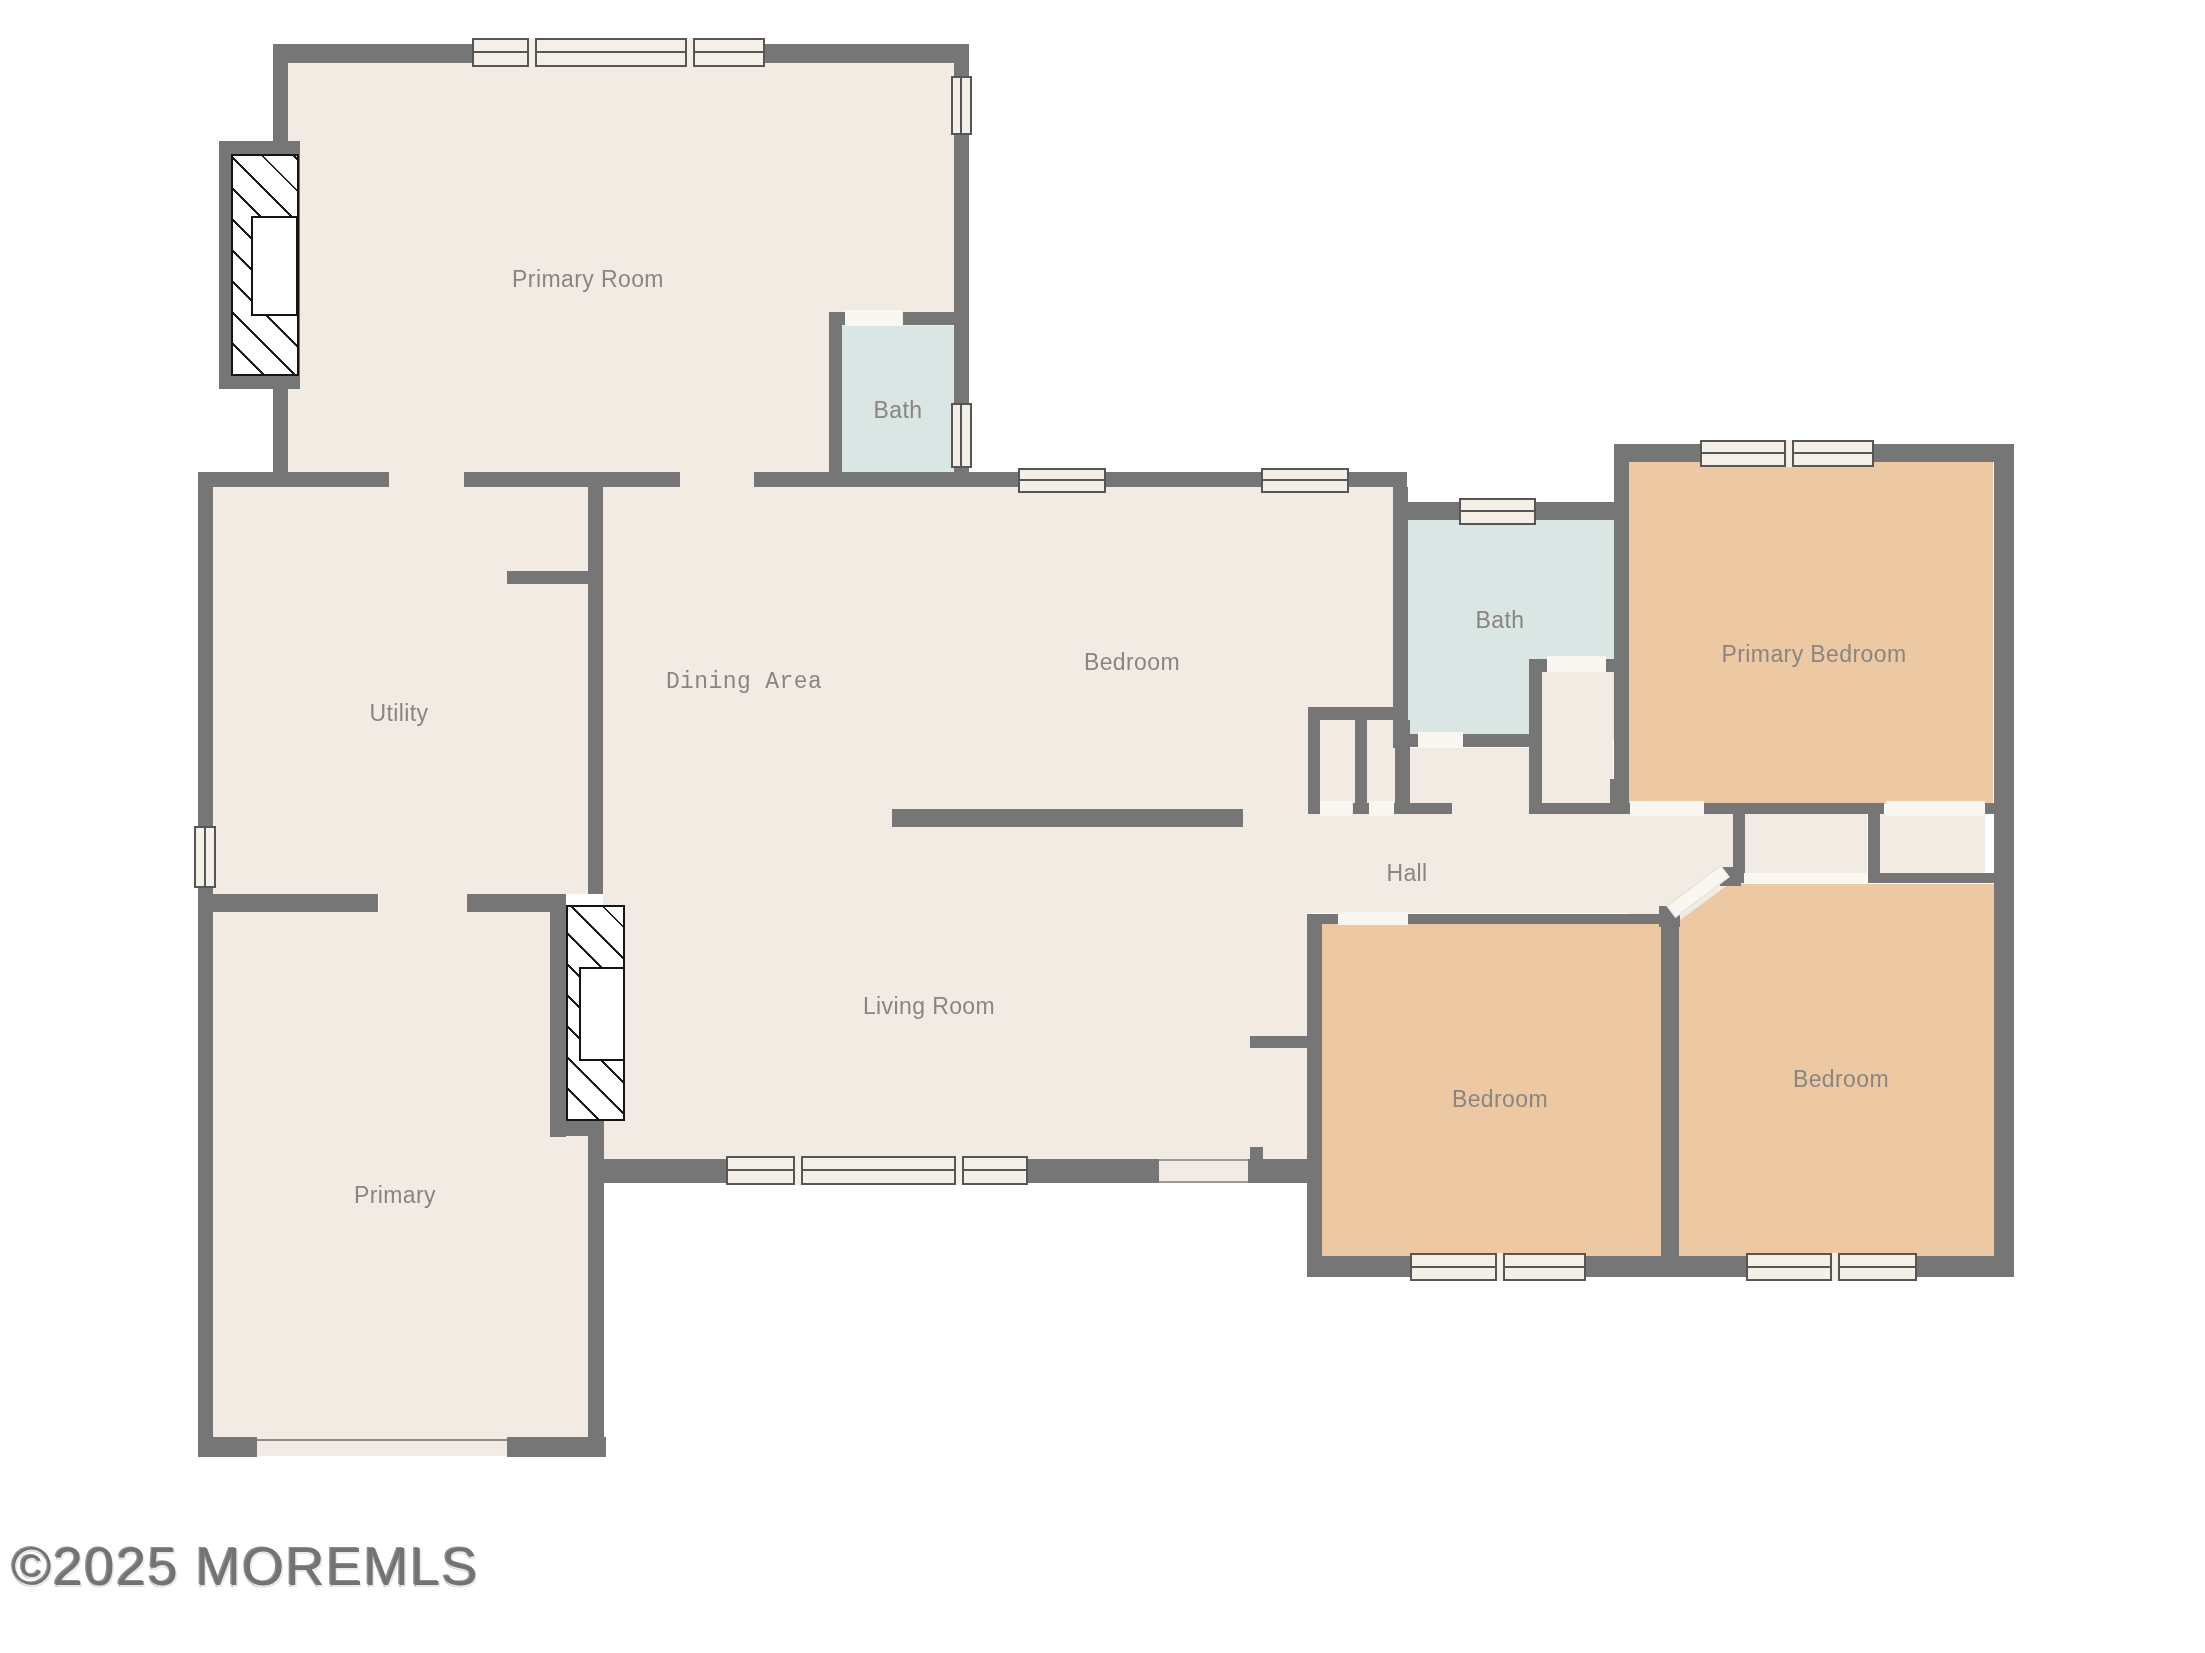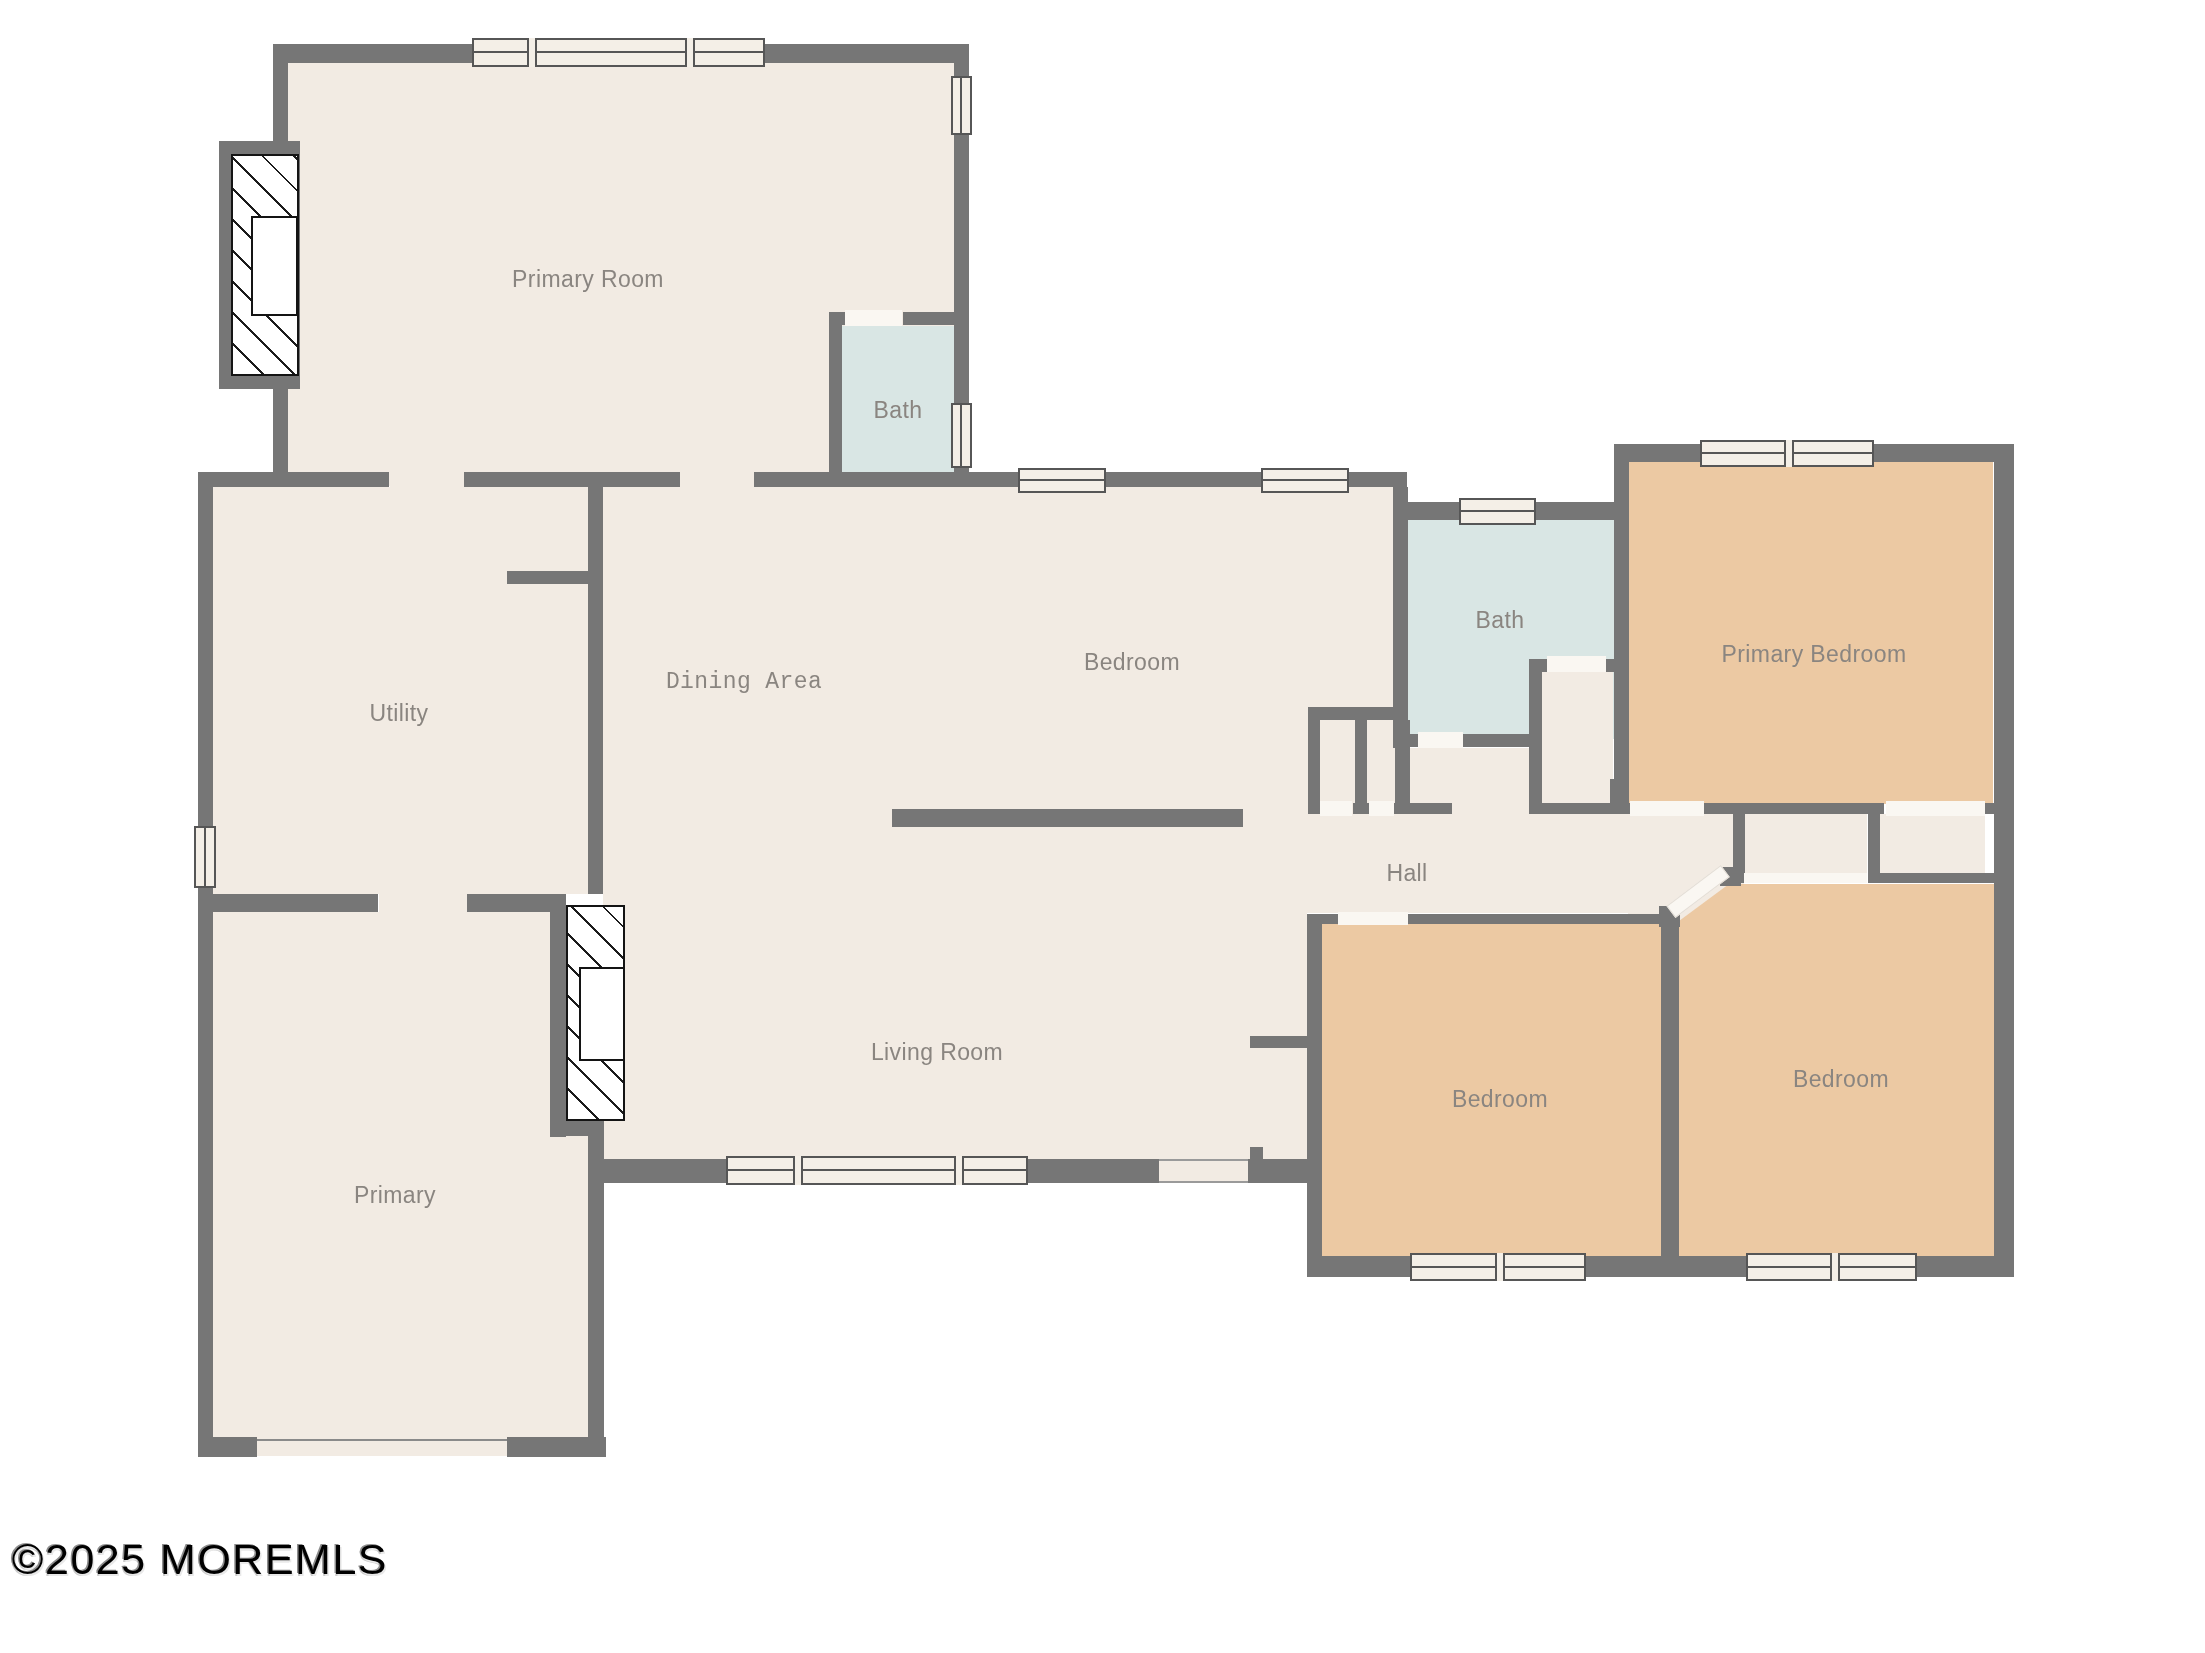--- a/index.html
+++ b/index.html
@@ -15,21 +15,21 @@
   .win{position:absolute;background:var(--windowfill,#f4efe7);border:2.2px solid #565656;box-sizing:border-box;}
   .win .cl-h{position:absolute;left:0;right:0;top:50%;margin-top:-1.5px;height:2.2px;background:#565656;}
   .win .cl-v{position:absolute;top:0;bottom:0;left:50%;margin-left:-1.5px;width:2.2px;background:#565656;}
   .win .mull-v{position:absolute;top:-2.2px;bottom:-2.2px;width:9.6px;background:var(--windowfill,#f4efe7);
                border-left:2.2px solid #565656;border-right:2.2px solid #565656;box-sizing:border-box;}
   .fp-hatch{position:absolute;border:2.2px solid #141414;box-sizing:border-box;
             background:#ffffff repeating-linear-gradient(45deg,rgba(0,0,0,0) 0 20px,#1c1c1c 20px 22px);}
   .fp-box{position:absolute;background:#ffffff;border:2.2px solid #141414;box-sizing:border-box;}
   .room-label{position:absolute;transform:translate(-50%,-50%);font-size:23px;letter-spacing:0.4px;
               color:var(--label,#8a8580);white-space:nowrap;}
-  .copyright{position:absolute;left:11.8px;top:1535px;font-size:43px;letter-spacing:1.5px;color:#000000;
+  .copyright{position:absolute;left:11.8px;top:1535px;font-size:54px;letter-spacing:1.5px;color:#737373;
              text-shadow:-1.5px -0.7px 0 #8d8d8d,1.5px 1.5px 0 #e9e9e9,-0.7px 1.5px 0 #cccccc;white-space:nowrap;}
   .disclaimer{position:absolute;left:50%;top:1591px;transform:translateX(-50%);font-size:22px;
               color:#8b8b8b;white-space:nowrap;}
   .patio{border-top:2.2px solid #9a9a9a;border-bottom:2.2px solid #9a9a9a;box-sizing:border-box;}
   .gdoor{border-top:2.2px solid #8a8a8a;box-sizing:border-box;}
 </style>
 </head>
 <body>
 
 <div id="canvas">
@@ -191,21 +191,21 @@
   <div class="fp-box" style="left:579px;top:967px;width:46px;height:94px;"></div>
 
   <div class="room-label" style="left:588px;top:279px;">Primary Room</div>
   <div class="room-label" style="left:898px;top:410px;">Bath</div>
   <div class="room-label" style="left:399px;top:713px;">Utility</div>
   <div class="room-label" style="left:744px;top:682px;font-family:Liberation Mono, monospace;">Dining Area</div>
   <div class="room-label" style="left:1132px;top:662px;">Bedroom</div>
   <div class="room-label" style="left:1500px;top:620px;">Bath</div>
   <div class="room-label" style="left:1814px;top:654px;text-align:center;">Primary Bedroom</div>
   <div class="room-label" style="left:1407px;top:873px;">Hall</div>
-  <div class="room-label" style="left:929px;top:1052px;margin-left:8px;">Living Room</div>
+  <div class="room-label" style="left:929px;top:1006px;">Living Room</div>
   <div class="room-label" style="left:395px;top:1195px;">Primary</div>
   <div class="room-label" style="left:1500px;top:1099px;">Bedroom</div>
   <div class="room-label" style="left:1841px;top:1079px;">Bedroom</div>
 
   <div class="copyright">©2025 MOREMLS</div>
 
 </div>
 
 
 </body></html>

